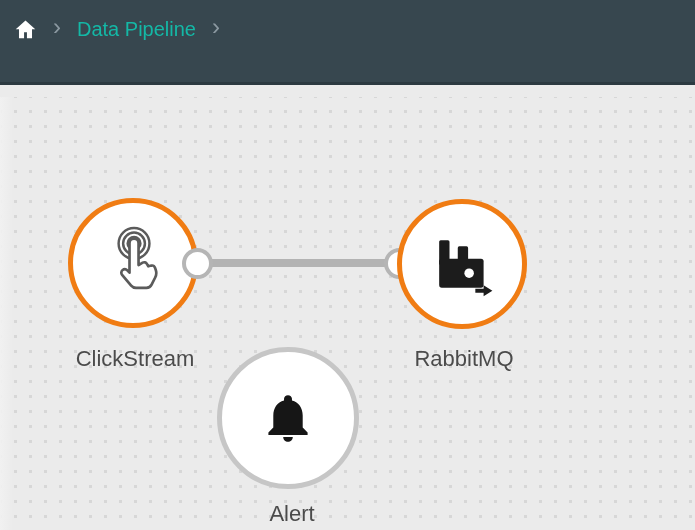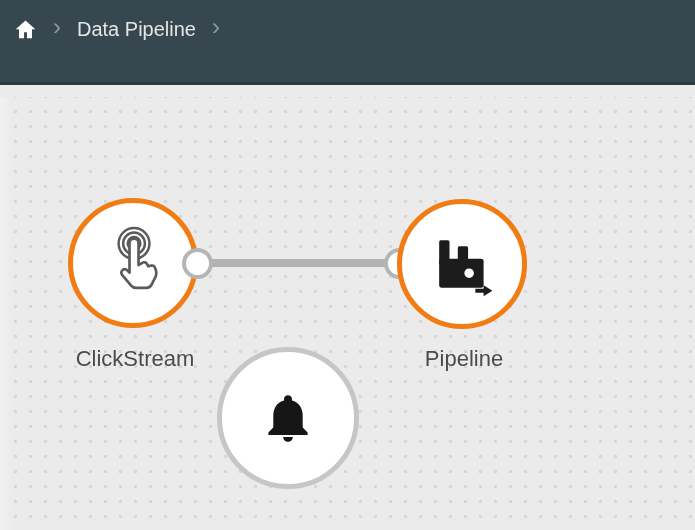--- a/index.html
+++ b/index.html
@@ -14,21 +14,21 @@
     background:var(--header-bg,#37474f);
     border-bottom:3px solid #2c3a41;
     box-sizing:border-box;
   }
   .breadcrumb{
     position:absolute;left:14px;top:0;height:58px;
     display:flex;align-items:center;gap:16px;
   }
   .crumb-home{display:flex;align-items:center;cursor:pointer;}
   .crumb{
-    color:#e5e5e5;font-size:20px;line-height:1;cursor:pointer;white-space:nowrap;
+    color:#14b8a6;font-size:20px;line-height:1;cursor:pointer;white-space:nowrap;
   }
   .sep{
     color:#8b99a1;font-size:24px;line-height:1;user-select:none;
     transform:translateY(-2px);
   }
   
   .canvas{
     position:absolute;left:0;top:85px;width:695px;height:445px;
     background-color:var(--canvas-bg,#ebebeb);
     background-image:
@@ -114,16 +114,17 @@
       </svg>
     </div>
 
     <div class="node gray" id="node-alert">
       <svg width="56" height="56" viewBox="0 0 24 24">
         <path fill="#161616" d="M12 22.2c1.15 0 2.05-.9 2.05-2.05h-4.1c0 1.15.9 2.05 2.05 2.05zm6.3-6.1v-5.2c0-3.1-1.7-5.7-4.6-6.4v-.7c0-.85-.75-1.55-1.7-1.55s-1.7.7-1.7 1.55v.7c-2.9.7-4.6 3.3-4.6 6.4v5.2l-2.1 2.1v1.05h16.8V18.2z"></path>
       </svg>
     </div>
 
     <div class="node-label" id="label-clickstream">ClickStream</div>
-    <div class="node-label" id="label-rabbitmq">Pipeline</div>
+    <div class="node-label" id="label-rabbitmq">RabbitMQ</div>
+    <div class="node-label" id="label-alert">Alert</div>
 
   </main>
 </div>
 
 </body></html>

